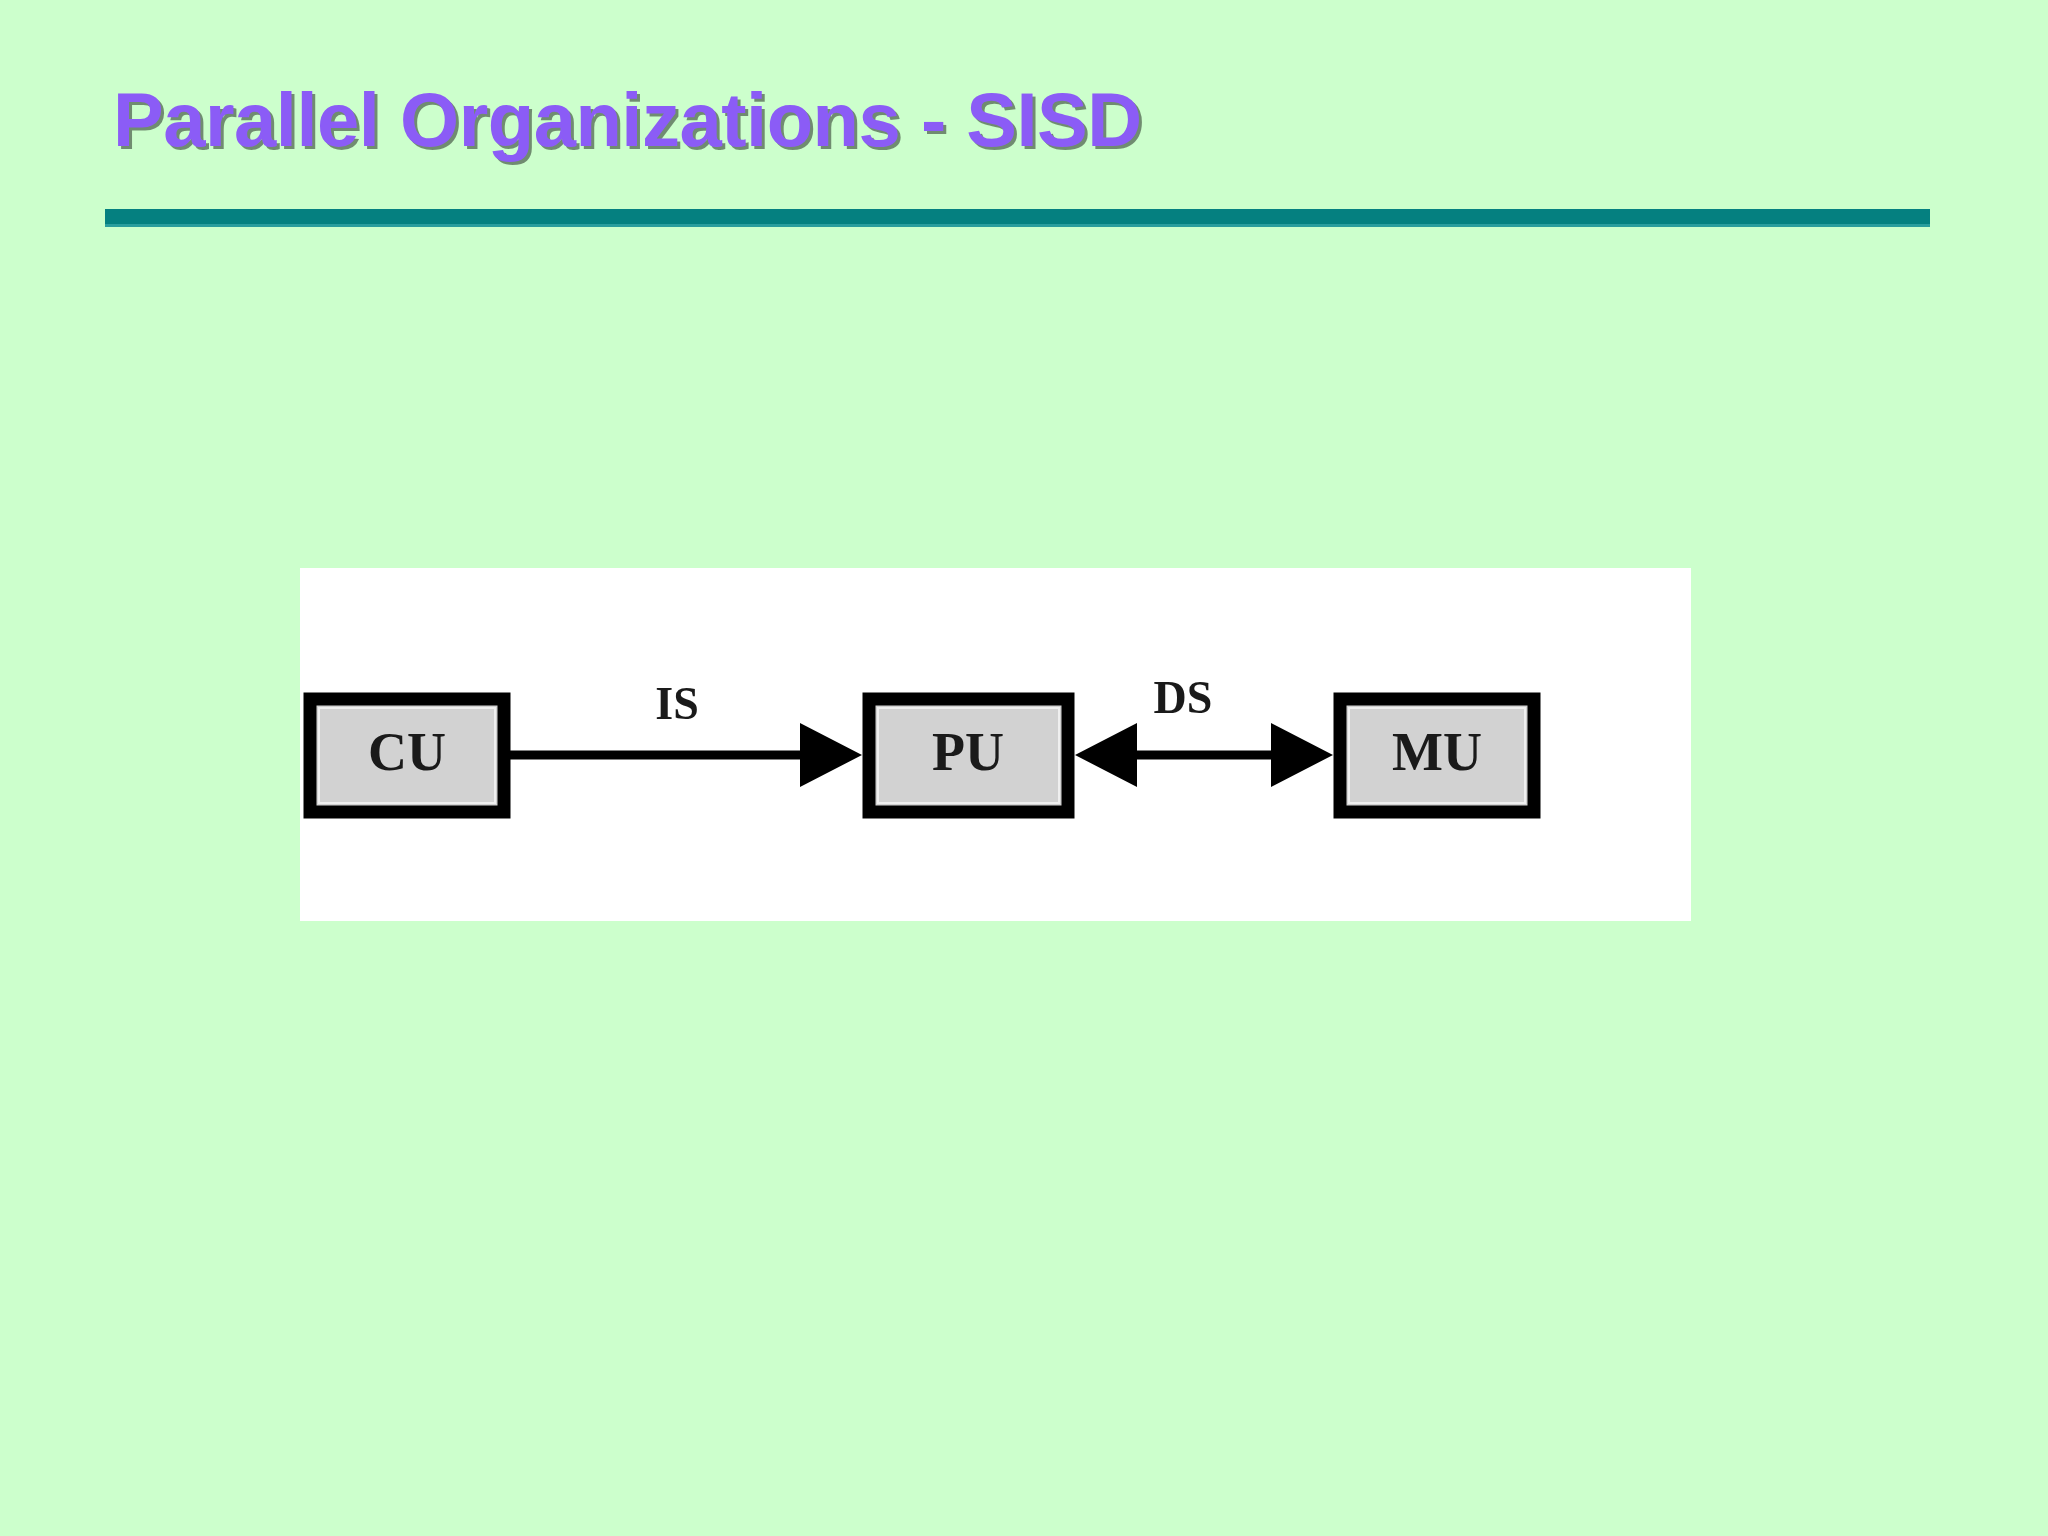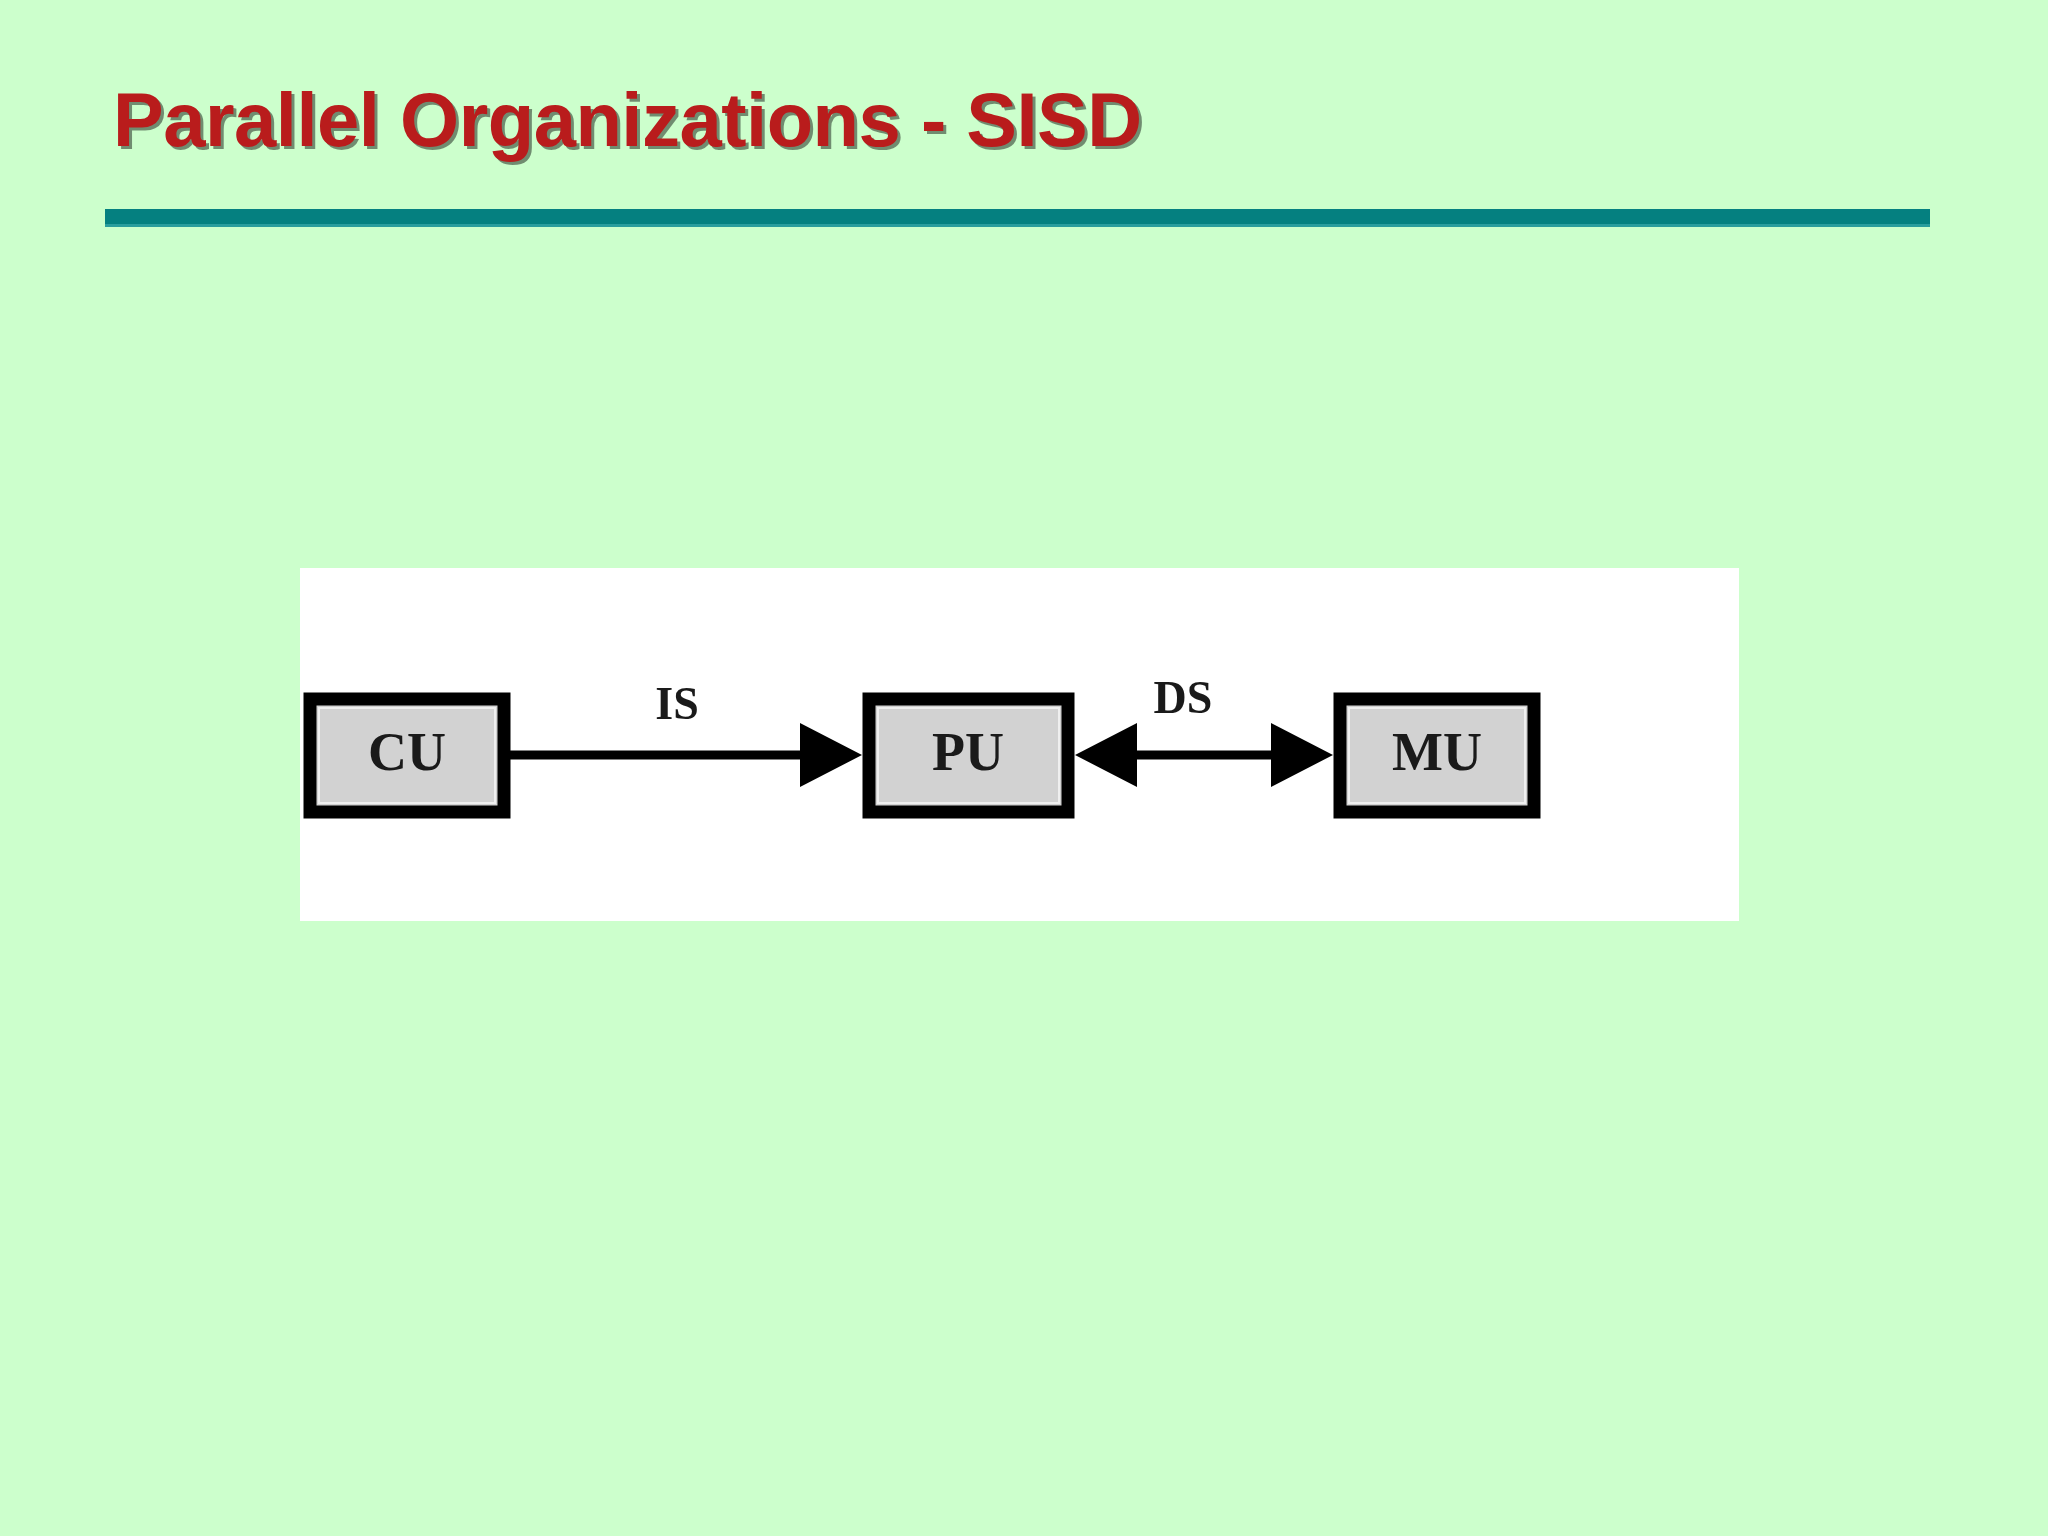--- a/index.html
+++ b/index.html
@@ -18,21 +18,21 @@
   
   #slide-title {
     position: absolute;
     left: 113px;
     top: 82px;
     font-family: "Liberation Sans", sans-serif;
     font-weight: bold;
     font-size: 76px;
     line-height: 1.0;
     letter-spacing: -0.5px;
-    color: #b91c1c;
+    color: #8b5cf6;
     text-shadow: 3px 3px 0 rgba(0,0,0,0.45);
     white-space: nowrap;
   }
 
   
   #title-rule {
     position: absolute;
     left: 105px;
     top: 209px;
     width: 1825px;
@@ -43,21 +43,20 @@
   }
 
   
   #diagram-panel {
     position: absolute;
     left: 300px;
     top: 568px;
     width: 1391px;
     height: 353px;
     background: #ffffff;
-    padding-left: 48px;
   }
 
   
   #diagram-svg {
     position: absolute;
     left: 0;
     top: 0;
     width: 1391px;
     height: 353px;
     display: block;

